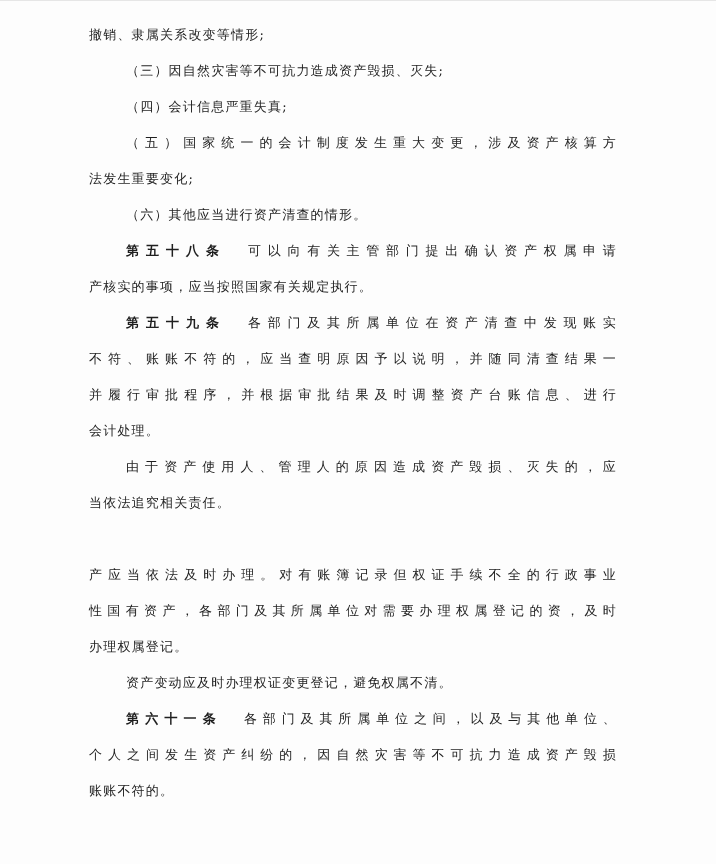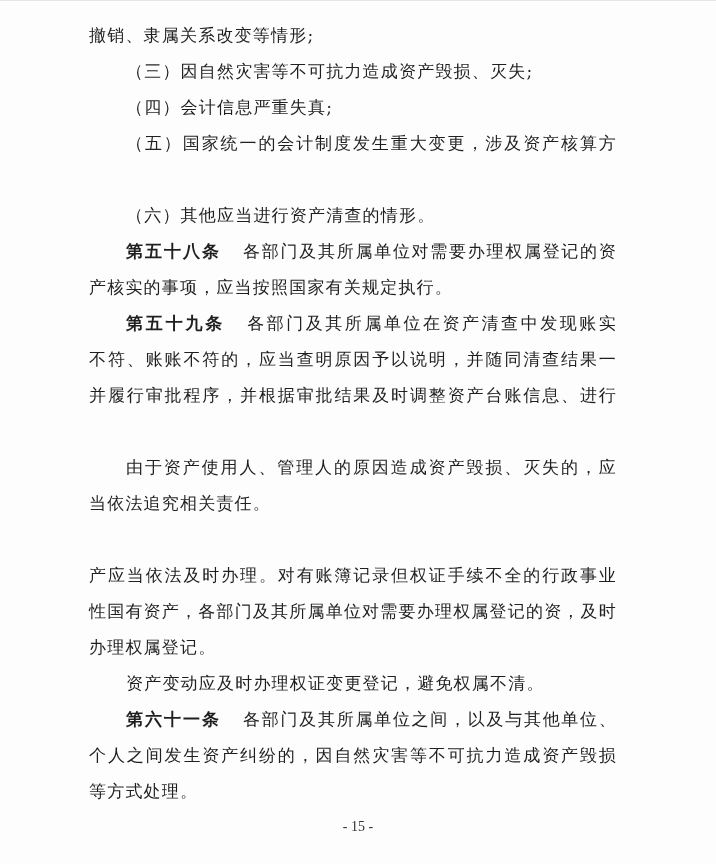--- a/index.html
+++ b/index.html
@@ -21,21 +21,21 @@
       width: 716px; height: 864px;
       background: #fdfdfd;
       border-top: 1px solid #e6e6e6;
       box-sizing: border-box;
     }
     .line {
       position: absolute;
       left: 89px;
       width: 528px;
       height: 36px;
-      font-size: 17px;
+      font-size: 13px;
       line-height: 36px;
       white-space: nowrap;
       letter-spacing: 1.2px;
     }
     .line.indent { left: 126px; width: 491px; }
     .line.justify {
       text-align: justify;
       text-align-last: justify;
     }
     .article-no {
@@ -56,42 +56,43 @@
   </style>
 </head>
 <body>
 
 <div class="page">
 
   <div class="line" style="top:16px">撤销、隶属关系改变等情形;</div>
   <div class="line indent" style="top:52px">（三）因自然灾害等不可抗力造成资产毁损、灭失;</div>
   <div class="line indent" style="top:88px">（四）会计信息严重失真;</div>
   <div class="line indent justify" style="top:124px">（五）国家统一的会计制度发生重大变更，涉及资产核算方</div>
+  <div class="line" style="top:160px">法发生重要变化;</div>
   <div class="line indent" style="top:196px">（六）其他应当进行资产清查的情形。</div>
 
   <div class="line indent justify" style="top:232px">
-    <span class="article-no">第五十八条</span><span>各部门及其所属单位对需要办理权属登记的资</span>
+    <span class="article-no">第五十八条</span><span>可以向有关主管部门提出确认资产权属申请</span>
   </div>
   <div class="line" style="top:268px">产核实的事项，应当按照国家有关规定执行。</div>
 
   <div class="line indent justify" style="top:304px">
     <span class="article-no">第五十九条</span><span>各部门及其所属单位在资产清查中发现账实</span>
   </div>
   <div class="line justify" style="top:340px">不符、账账不符的，应当查明原因予以说明，并随同清查结果一</div>
   <div class="line justify" style="top:376px">并履行审批程序，并根据审批结果及时调整资产台账信息、进行</div>
+  <div class="line" style="top:412px">会计处理。</div>
 
   <div class="line indent justify" style="top:448px">由于资产使用人、管理人的原因造成资产毁损、灭失的，应</div>
   <div class="line" style="top:484px">当依法追究相关责任。</div>
 
   <div class="line justify" style="top:556px">产应当依法及时办理。对有账簿记录但权证手续不全的行政事业</div>
   <div class="line justify" style="top:592px">性国有资产，各部门及其所属单位对需要办理权属登记的资，及时</div>
   <div class="line indent" style="top:664px">资产变动应及时办理权证变更登记，避免权属不清。</div>
 
   <div class="line" style="top:628px">办理权属登记。</div>
 
   <div class="line indent justify" style="top:700px">
     <span class="article-no">第六十一条</span><span>各部门及其所属单位之间，以及与其他单位、</span>
   </div>
   <div class="line justify" style="top:736px">个人之间发生资产纠纷的，因自然灾害等不可抗力造成资产毁损</div>
-  <div class="line" style="top:772px">等方式处理。</div>
+  <div class="line" style="top:772px">账账不符的。</div>
 
-  <div class="page-number">- 15 -</div>
 </div>
 
 </body></html>

